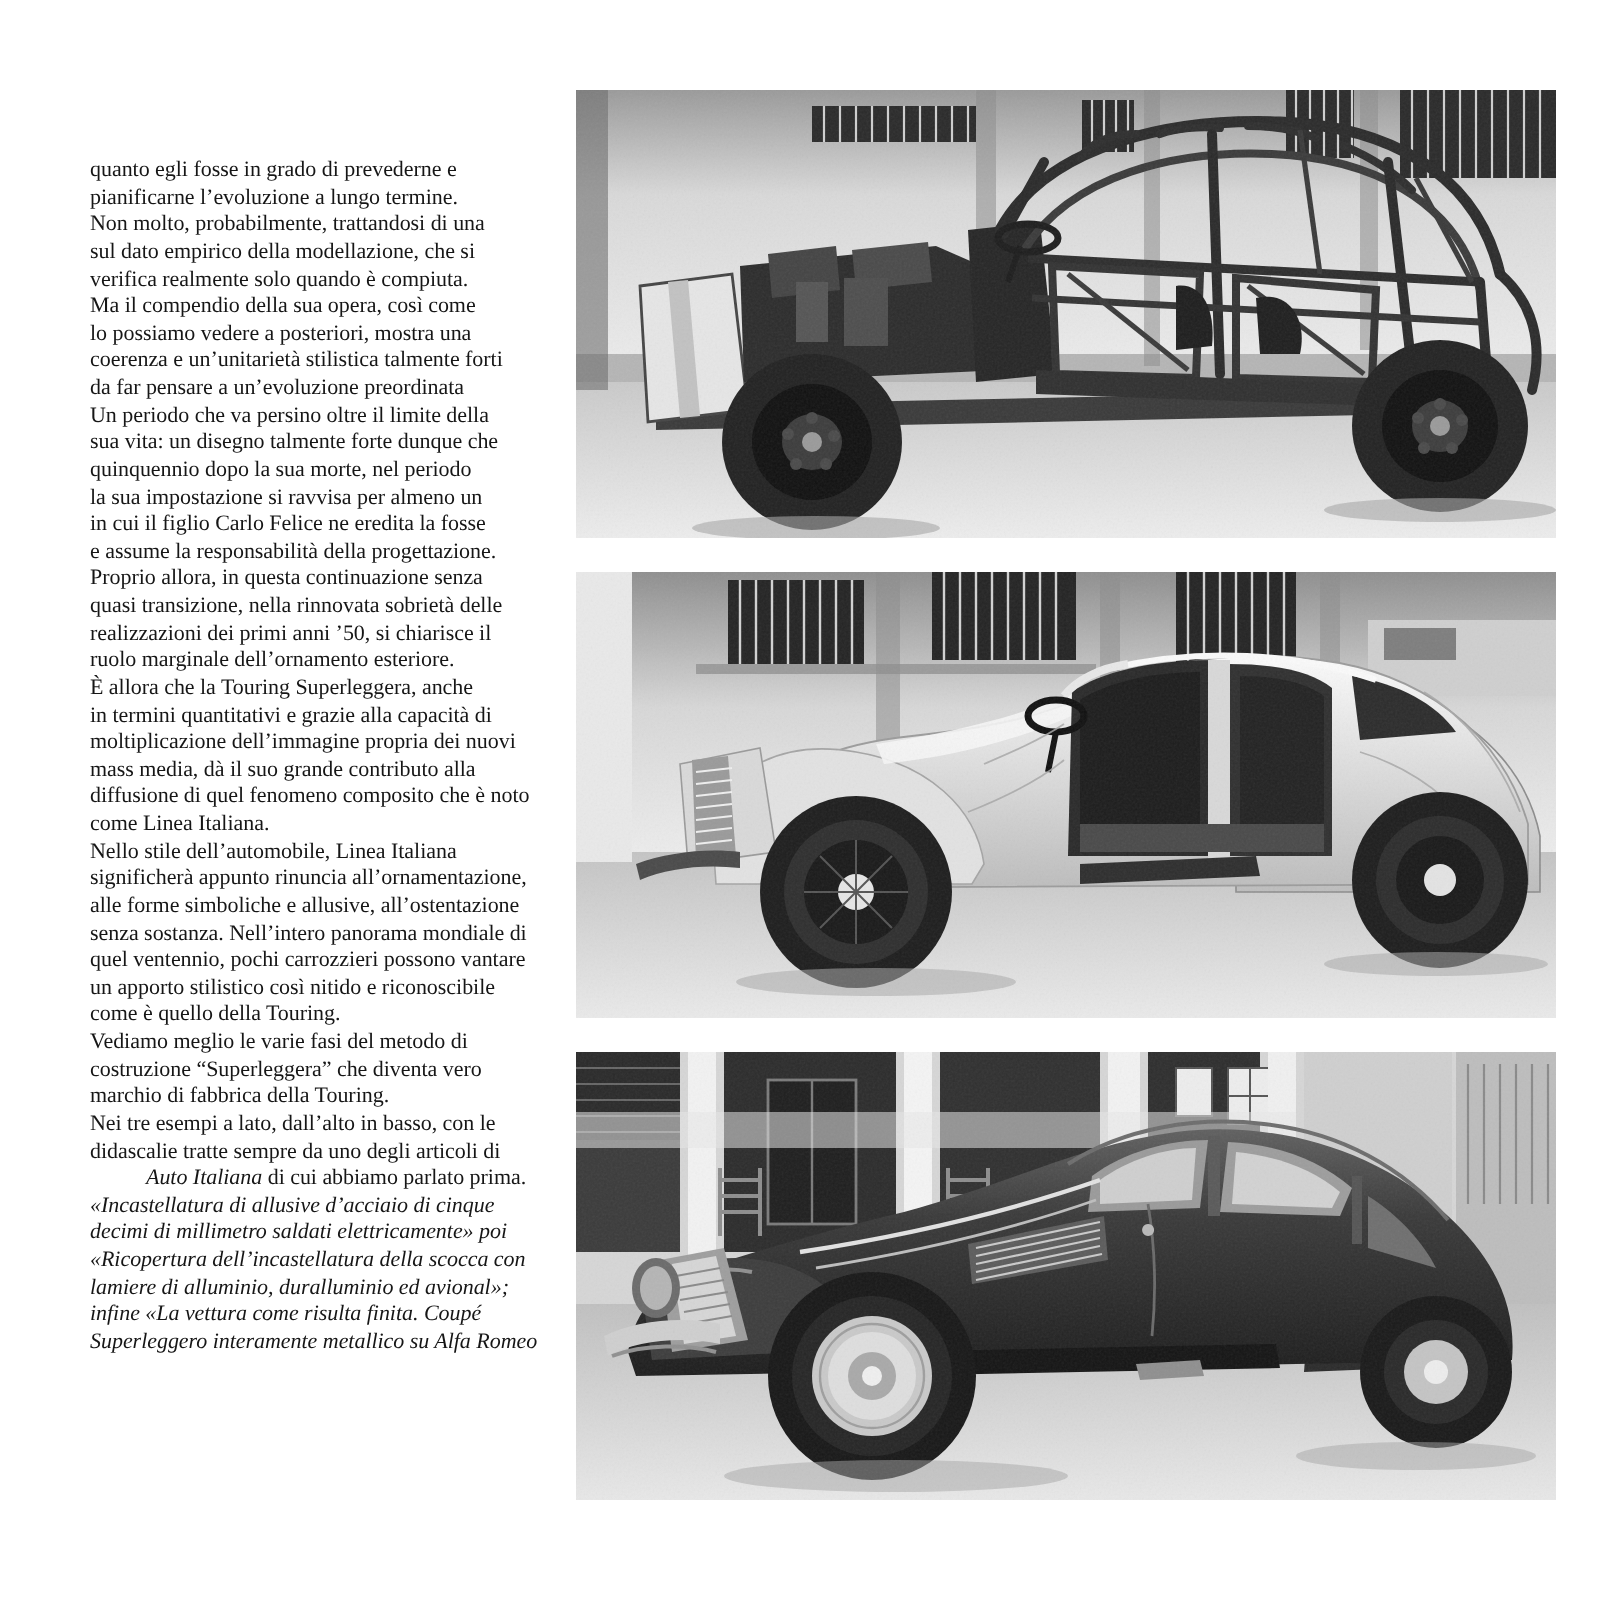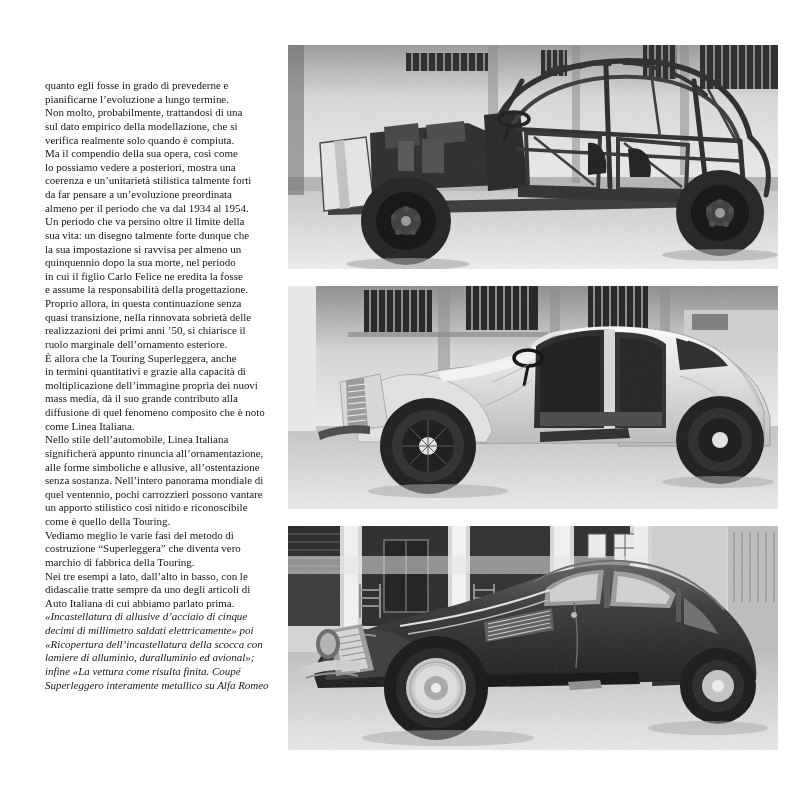--- a/index.html
+++ b/index.html
@@ -37,20 +37,22 @@
     line-height: 13.62px;
     letter-spacing: -0.02px;
     text-align: left;
     color: #161616;
     font-family: "Liberation Serif", serif;
   }
   .para.italic {
     font-style: italic;
   }
   .para .ital {
+    font-style: italic;
+    margin-left: 28px;
   }
 
   
   .photo {
     position: absolute;
     left: 288px;
     width: 490px;
     overflow: hidden;
     background: #c9c9c9;
   }
@@ -69,25 +71,24 @@
     <div class="para" id="body-lines">
         <div>quanto egli fosse in grado di prevederne e</div>
         <div>pianificarne l’evoluzione a lungo termine.</div>
         <div>Non molto, probabilmente, trattandosi di una</div>
         <div>sul dato empirico della modellazione, che si</div>
         <div>verifica realmente solo quando è compiuta.</div>
         <div>Ma il compendio della sua opera, così come</div>
         <div>lo possiamo vedere a posteriori, mostra una</div>
         <div>coerenza e un’unitarietà stilistica talmente forti</div>
         <div>da far pensare a un’evoluzione preordinata</div>
-        <div>almeno per il periodo che va dal 1934 al 1954.</div>
         <div>Un periodo che va persino oltre il limite della</div>
         <div>sua vita: un disegno talmente forte dunque che</div>
+        <div>quinquennio dopo la sua morte, nel periodo</div>
         <div>la sua impostazione si ravvisa per almeno un</div>
-        <div>quinquennio dopo la sua morte, nel periodo</div>
         <div>in cui il figlio Carlo Felice ne eredita la fosse</div>
         <div>e assume la responsabilità della progettazione.</div>
         <div>Proprio allora, in questa continuazione senza</div>
         <div>quasi transizione, nella rinnovata sobrietà delle</div>
         <div>realizzazioni dei primi anni ’50, si chiarisce il</div>
         <div>ruolo marginale dell’ornamento esteriore.</div>
         <div>È allora che la Touring Superleggera, anche</div>
         <div>in termini quantitativi e grazie alla capacità di</div>
         <div>moltiplicazione dell’immagine propria dei nuovi</div>
         <div>mass media, dà il suo grande contributo alla</div>

